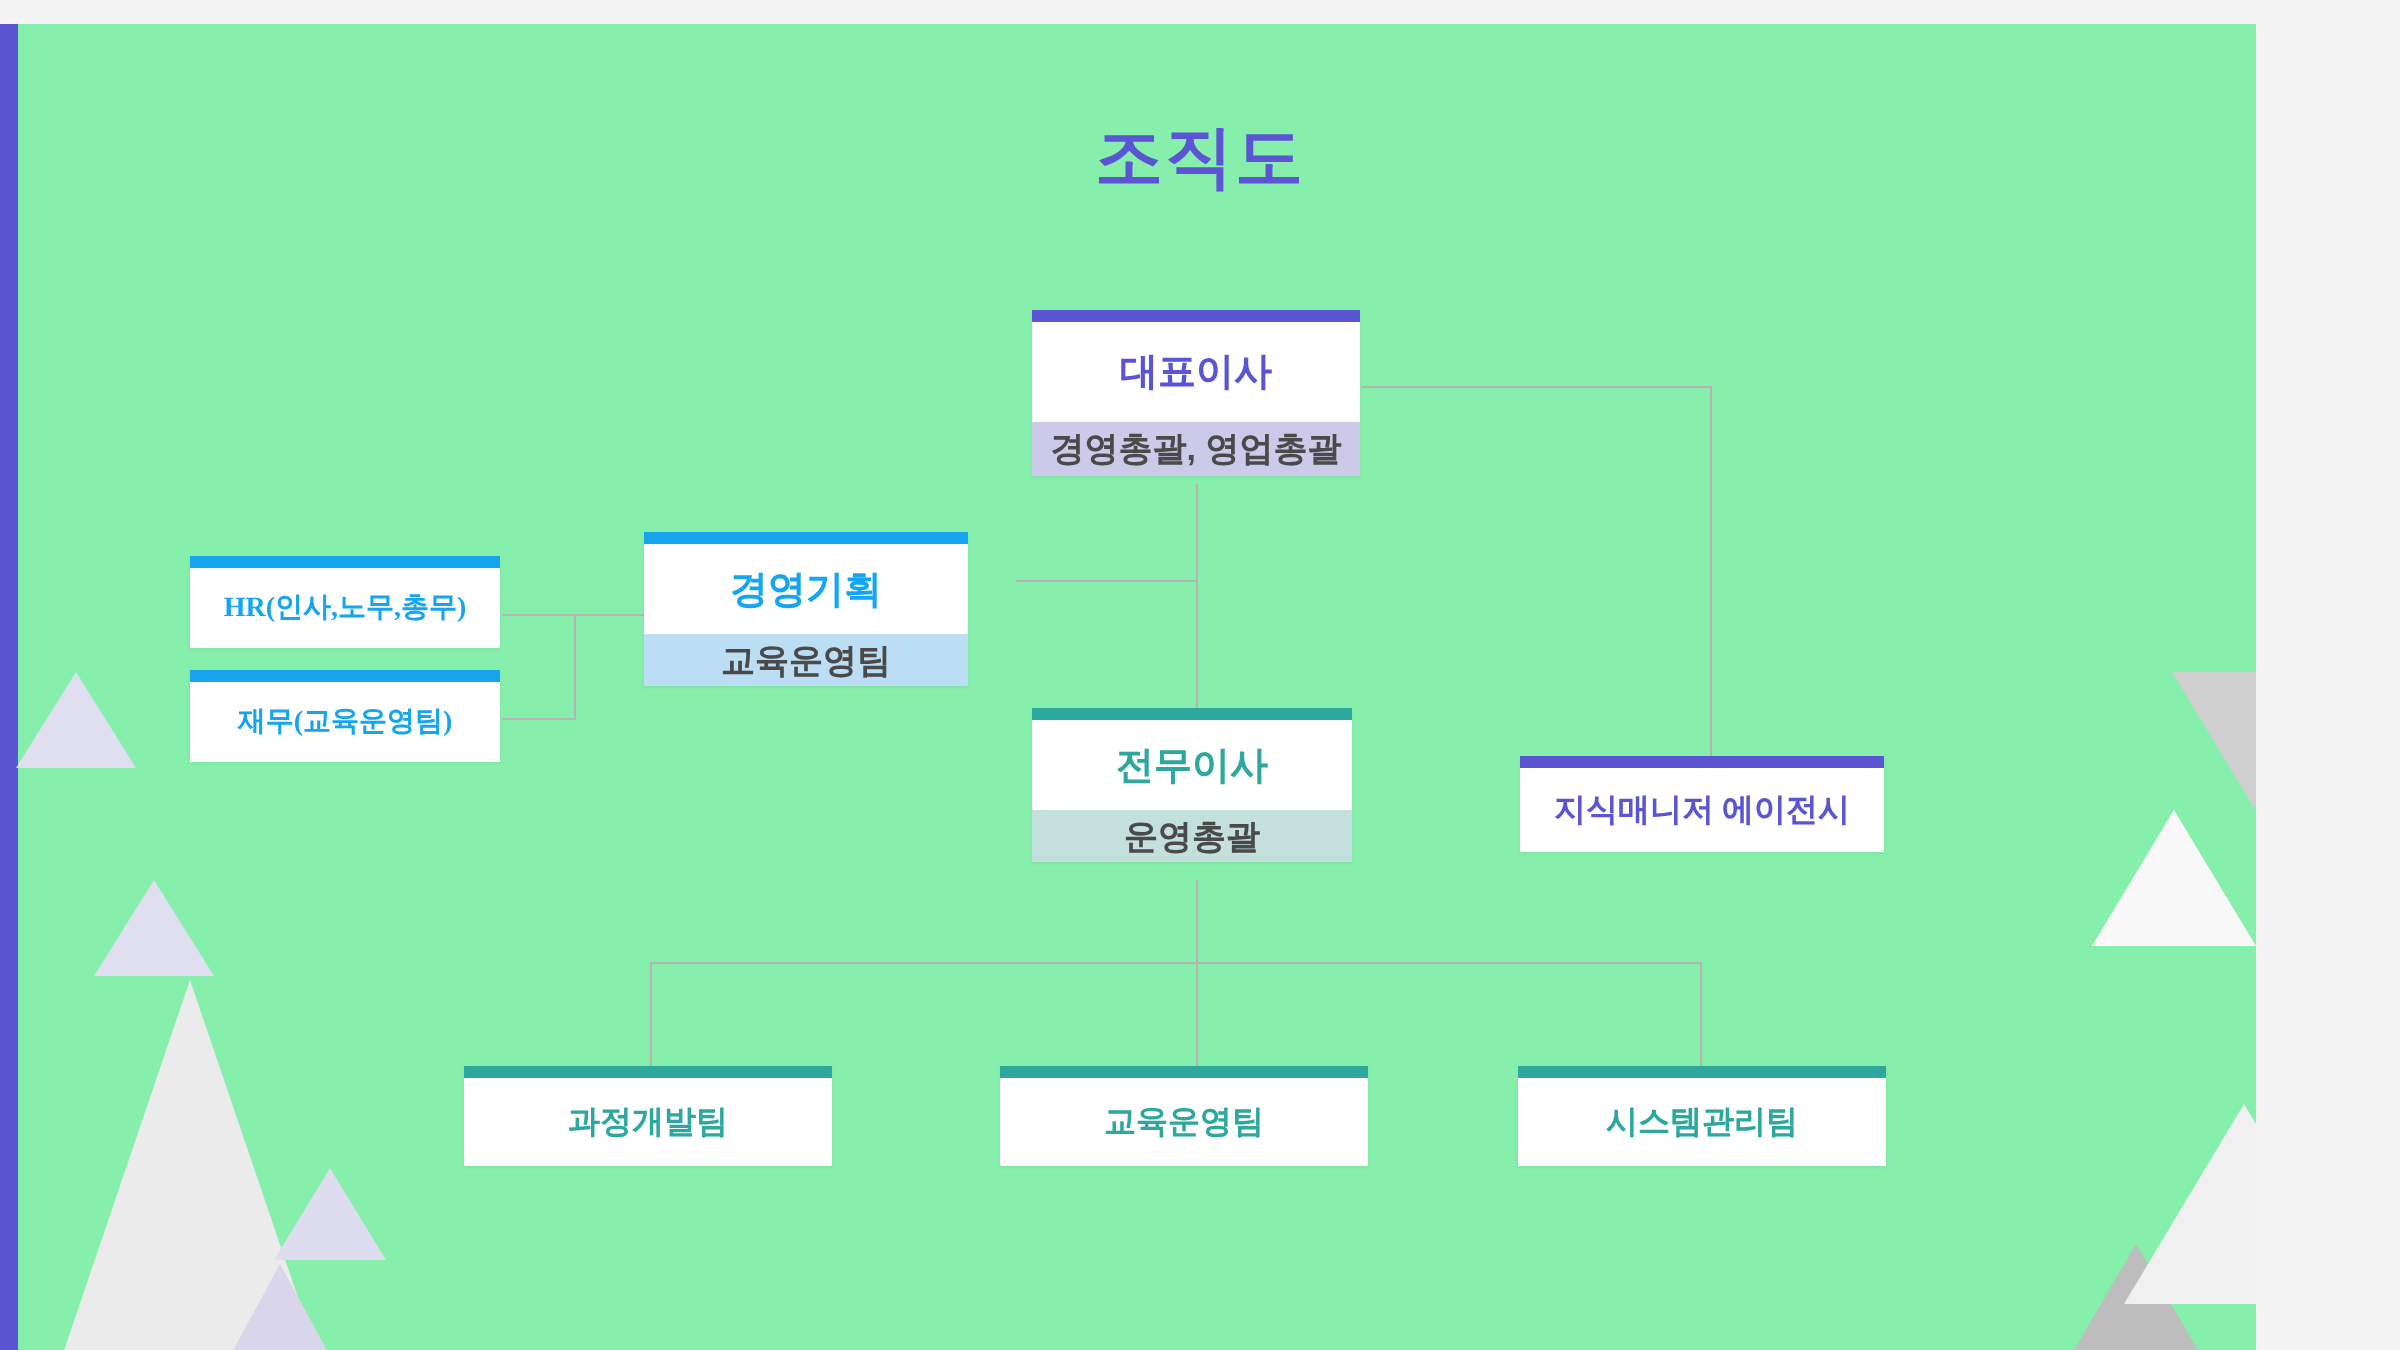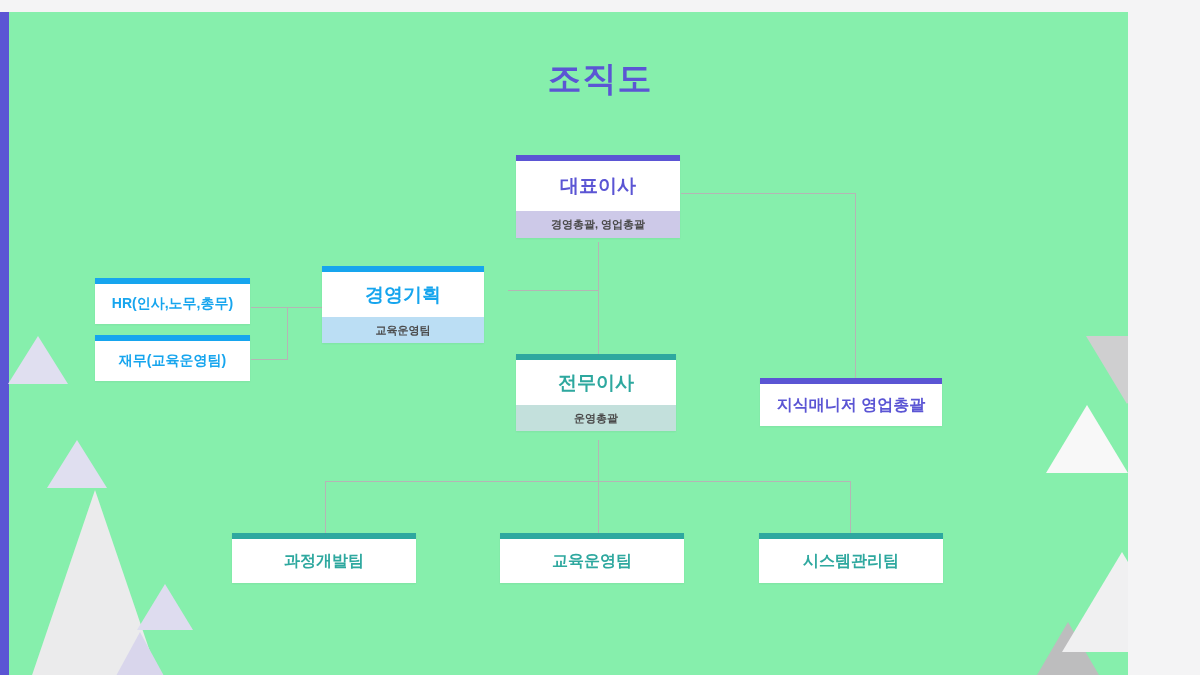--- a/index.html
+++ b/index.html
@@ -99,26 +99,27 @@
   .node .bar {
     height: 6px;
     width: 100%;
   }
   .node .title-row {
     display: flex;
     align-items: center;
     justify-content: center;
     font-weight: bold;
     text-align: center;
+    font-family: Liberation Serif, serif;
   }
   .node .sub-row {
     display: flex;
     align-items: center;
     justify-content: center;
-    font-size: 11px;
+    font-size: 17px;
     font-weight: bold;
     color: #555;
     text-align: center;
   }
 
   
   .n-ceo { left: 516px; top: 143px; width: 164px; }
   .n-ceo .bar { background: #5b55d4; }
   .n-ceo .title-row { height: 50px; font-size: 19px; color: #5b55d4; }
   .n-ceo .sub-row { height: 27px; background: #cdc9e8; color: #4a4a4a; }
@@ -217,21 +218,21 @@
   </div>
 
   <div class="node n-dir">
     <div class="bar"></div>
     <div class="title-row">전무이사</div>
     <div class="sub-row">운영총괄</div>
   </div>
 
   <div class="node n-agency">
     <div class="bar"></div>
-    <div class="title-row">지식매니저 영업총괄</div>
+    <div class="title-row">지식매니저 에이전시</div>
   </div>
 
   <div class="node n-team n-team-1">
     <div class="bar"></div>
     <div class="title-row">과정개발팀</div>
   </div>
   <div class="node n-team n-team-2">
     <div class="bar"></div>
     <div class="title-row">교육운영팀</div>
   </div>

